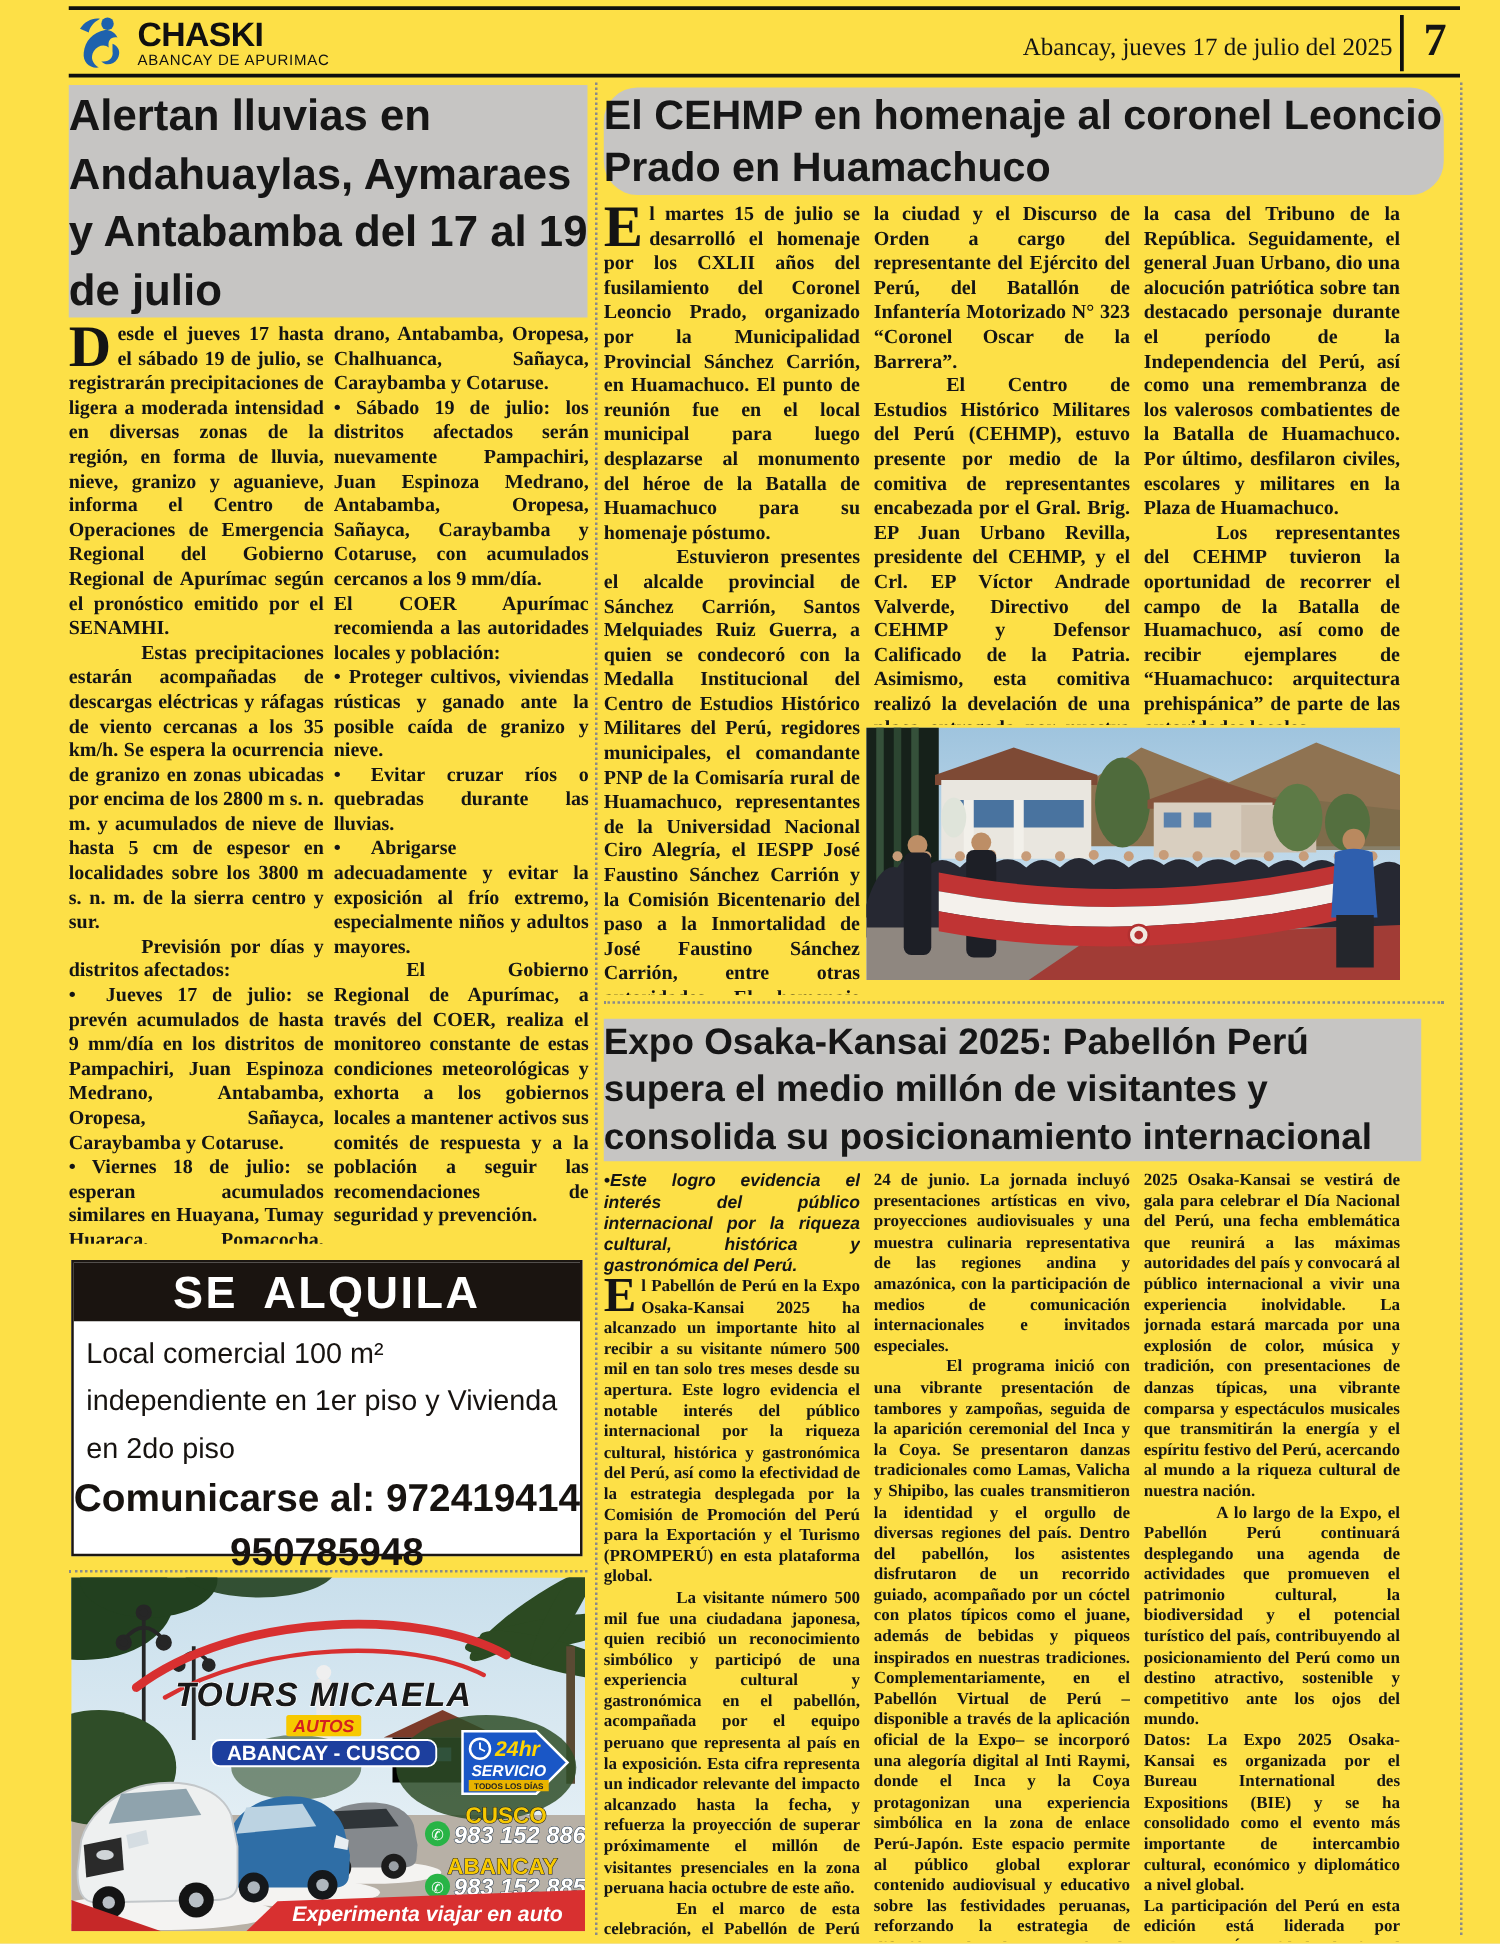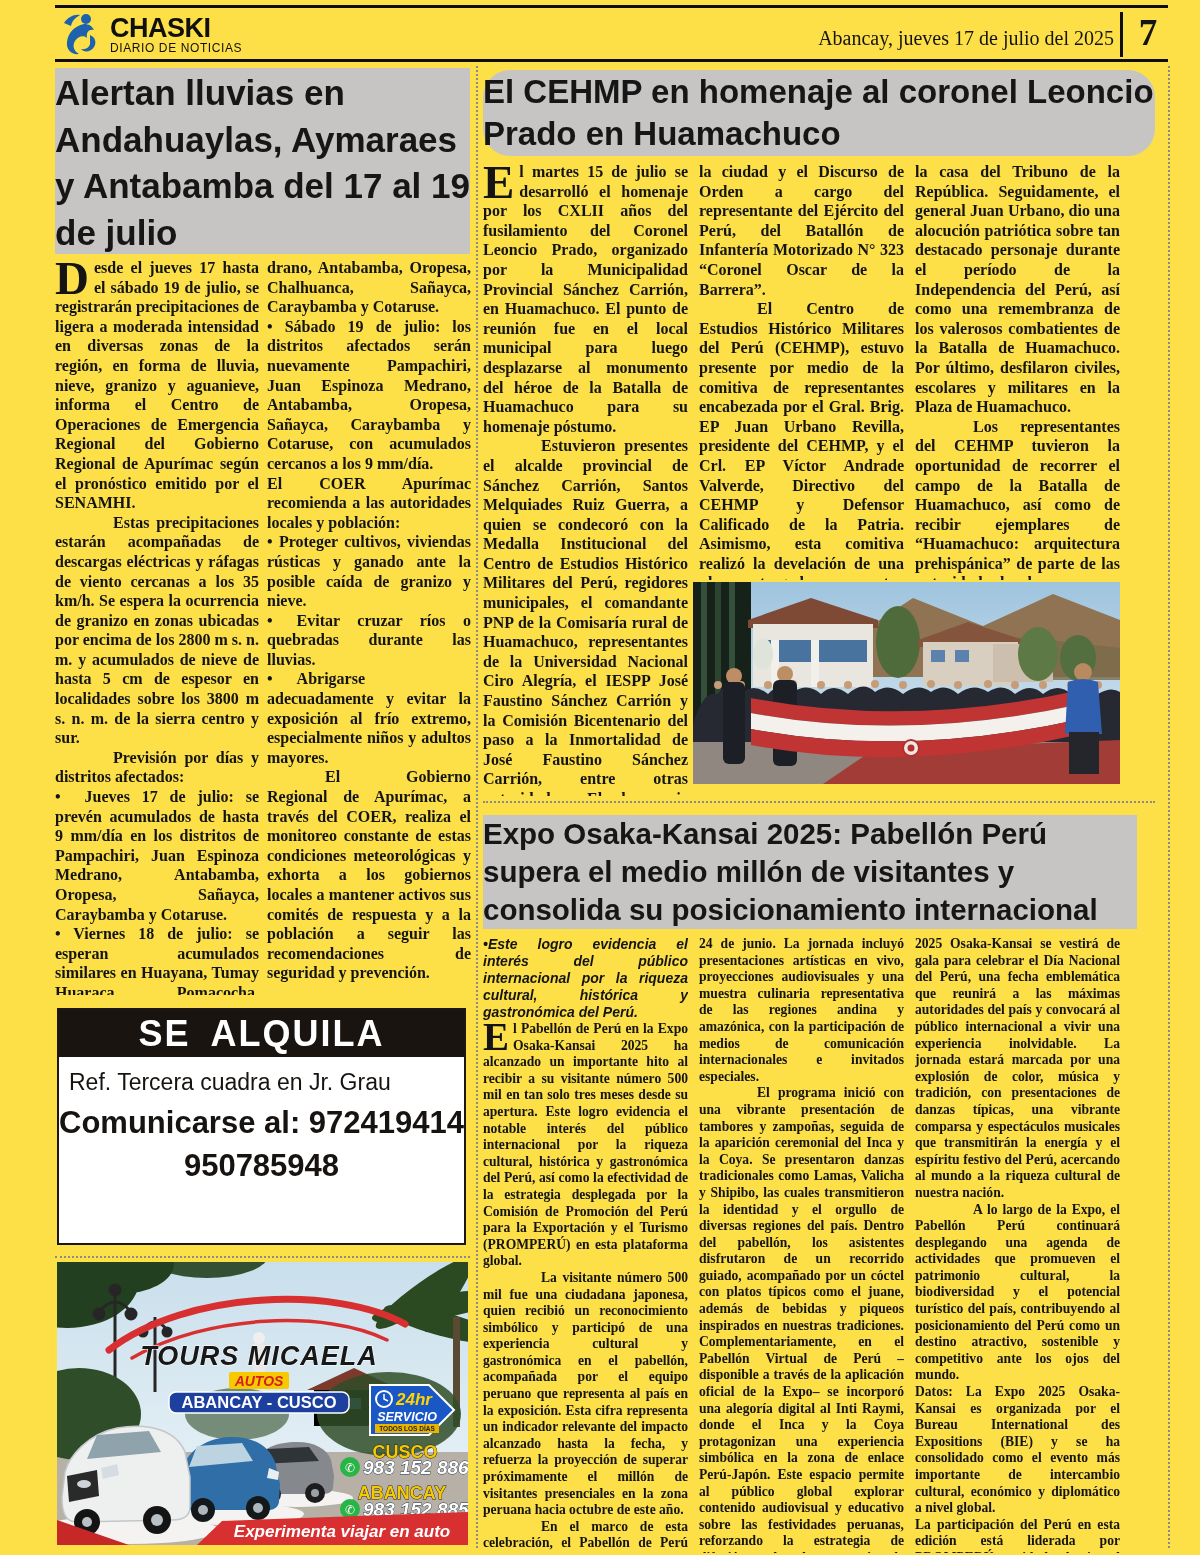--- a/index.html
+++ b/index.html
@@ -67,21 +67,21 @@
   <svg class="abs" style="left:60px;top:11px;" width="46" height="47" viewBox="0 0 46 47">
     <g fill="var(--logo_blue,#1e62ad)">
       <circle cx="26" cy="8" r="5"></circle>
       <path d="M24,13 C14,15 8,22 7,31 C6,39 12,44 19,43 C14,40 12,35 15,30 C18,25 24,24 27,27 C26,21 29,18 34,19 C32,15 29,13 24,13 Z"></path>
       <path d="M30,24 C35,26 37,31 34,36 C31,41 24,42 21,38 C27,39 31,35 30,30 Z"></path>
       <path d="M4,12 C8,6 14,3 20,4 C15,7 12,10 11,15 Z"></path>
     </g>
   </svg>
   <div class="abs" style="left:110px;top:15px;">
     <div class="brand-name">CHASKI</div>
-    <div class="brand-sub">DIARIO DE NOTICIAS</div>
+    <div class="brand-sub">ABANCAY DE APURIMAC</div>
   </div>
   <div class="dateline">Abancay, jueves 17 de julio del 2025</div>
   <div class="pagenum-divider"></div>
   <div class="pagenum">7</div>
 
   <div class="vdot" style="left:476px;top:66px;height:1482px;"></div>
   <div class="vdot" style="left:1168px;top:66px;height:1482px;"></div>
   <div class="hdot" style="left:483px;top:801px;width:672px;"></div>
   <div class="hdot" style="left:55px;top:1256px;width:415px;"></div>
 
@@ -209,21 +209,21 @@
   <div class="txtcol f13" style="left:915px;top:936px;width:205px;height:617px;">
     <p>2025 Osaka-Kansai se vestirá de gala para celebrar el Día Nacional del Perú, una fecha emblemática que reunirá a las máximas autoridades del país y convocará al público internacional a vivir una experiencia inolvidable. La jornada estará marcada por una explosión de color, música y tradición, con presentaciones de danzas típicas, una vibrante comparsa y espectáculos musicales que transmitirán la energía y el espíritu festivo del Perú, acercando al mundo a la riqueza cultural de nuestra nación.</p>
     <p class="ind">A lo largo de la Expo, el Pabellón Perú continuará desplegando una agenda de actividades que promueven el patrimonio cultural, la biodiversidad y el potencial turístico del país, contribuyendo al posicionamiento del Perú como un destino atractivo, sostenible y competitivo ante los ojos del mundo.</p>
     <p>Datos: La Expo 2025 Osaka-Kansai es organizada por el Bureau International des Expositions (BIE) y se ha consolidado como el evento más importante de intercambio cultural, económico y diplomático a nivel global.</p>
     <p>La participación del Perú en esta edición está liderada por PROMPERÚ, entidad adscrita al Ministerio de Comercio Exterior y Turismo (MINCETUR).</p>
   </div>
 
   <div class="alquila">
     <div class="alquila-bar">SE ALQUILA</div>
     <div class="alquila-body">
-      <div>Ref. Tercera cuadra en Jr. Grau</div>
+      <div>Local comercial 100 m² independiente en 1er piso y Vivienda en 2do piso</div>
     </div>
     <div class="alquila-contact">Comunicarse al: 972419414</div>
     <div class="alquila-contact">950785948</div>
   </div>
 
   <svg class="tours" viewBox="0 0 411 283">
     <defs>
       <linearGradient id="tsky" x1="0" y1="0" x2="0" y2="1">
         <stop offset="0" stop-color="#c9dfec"></stop>
           <stop offset="1" stop-color="#eef5f8"></stop>

